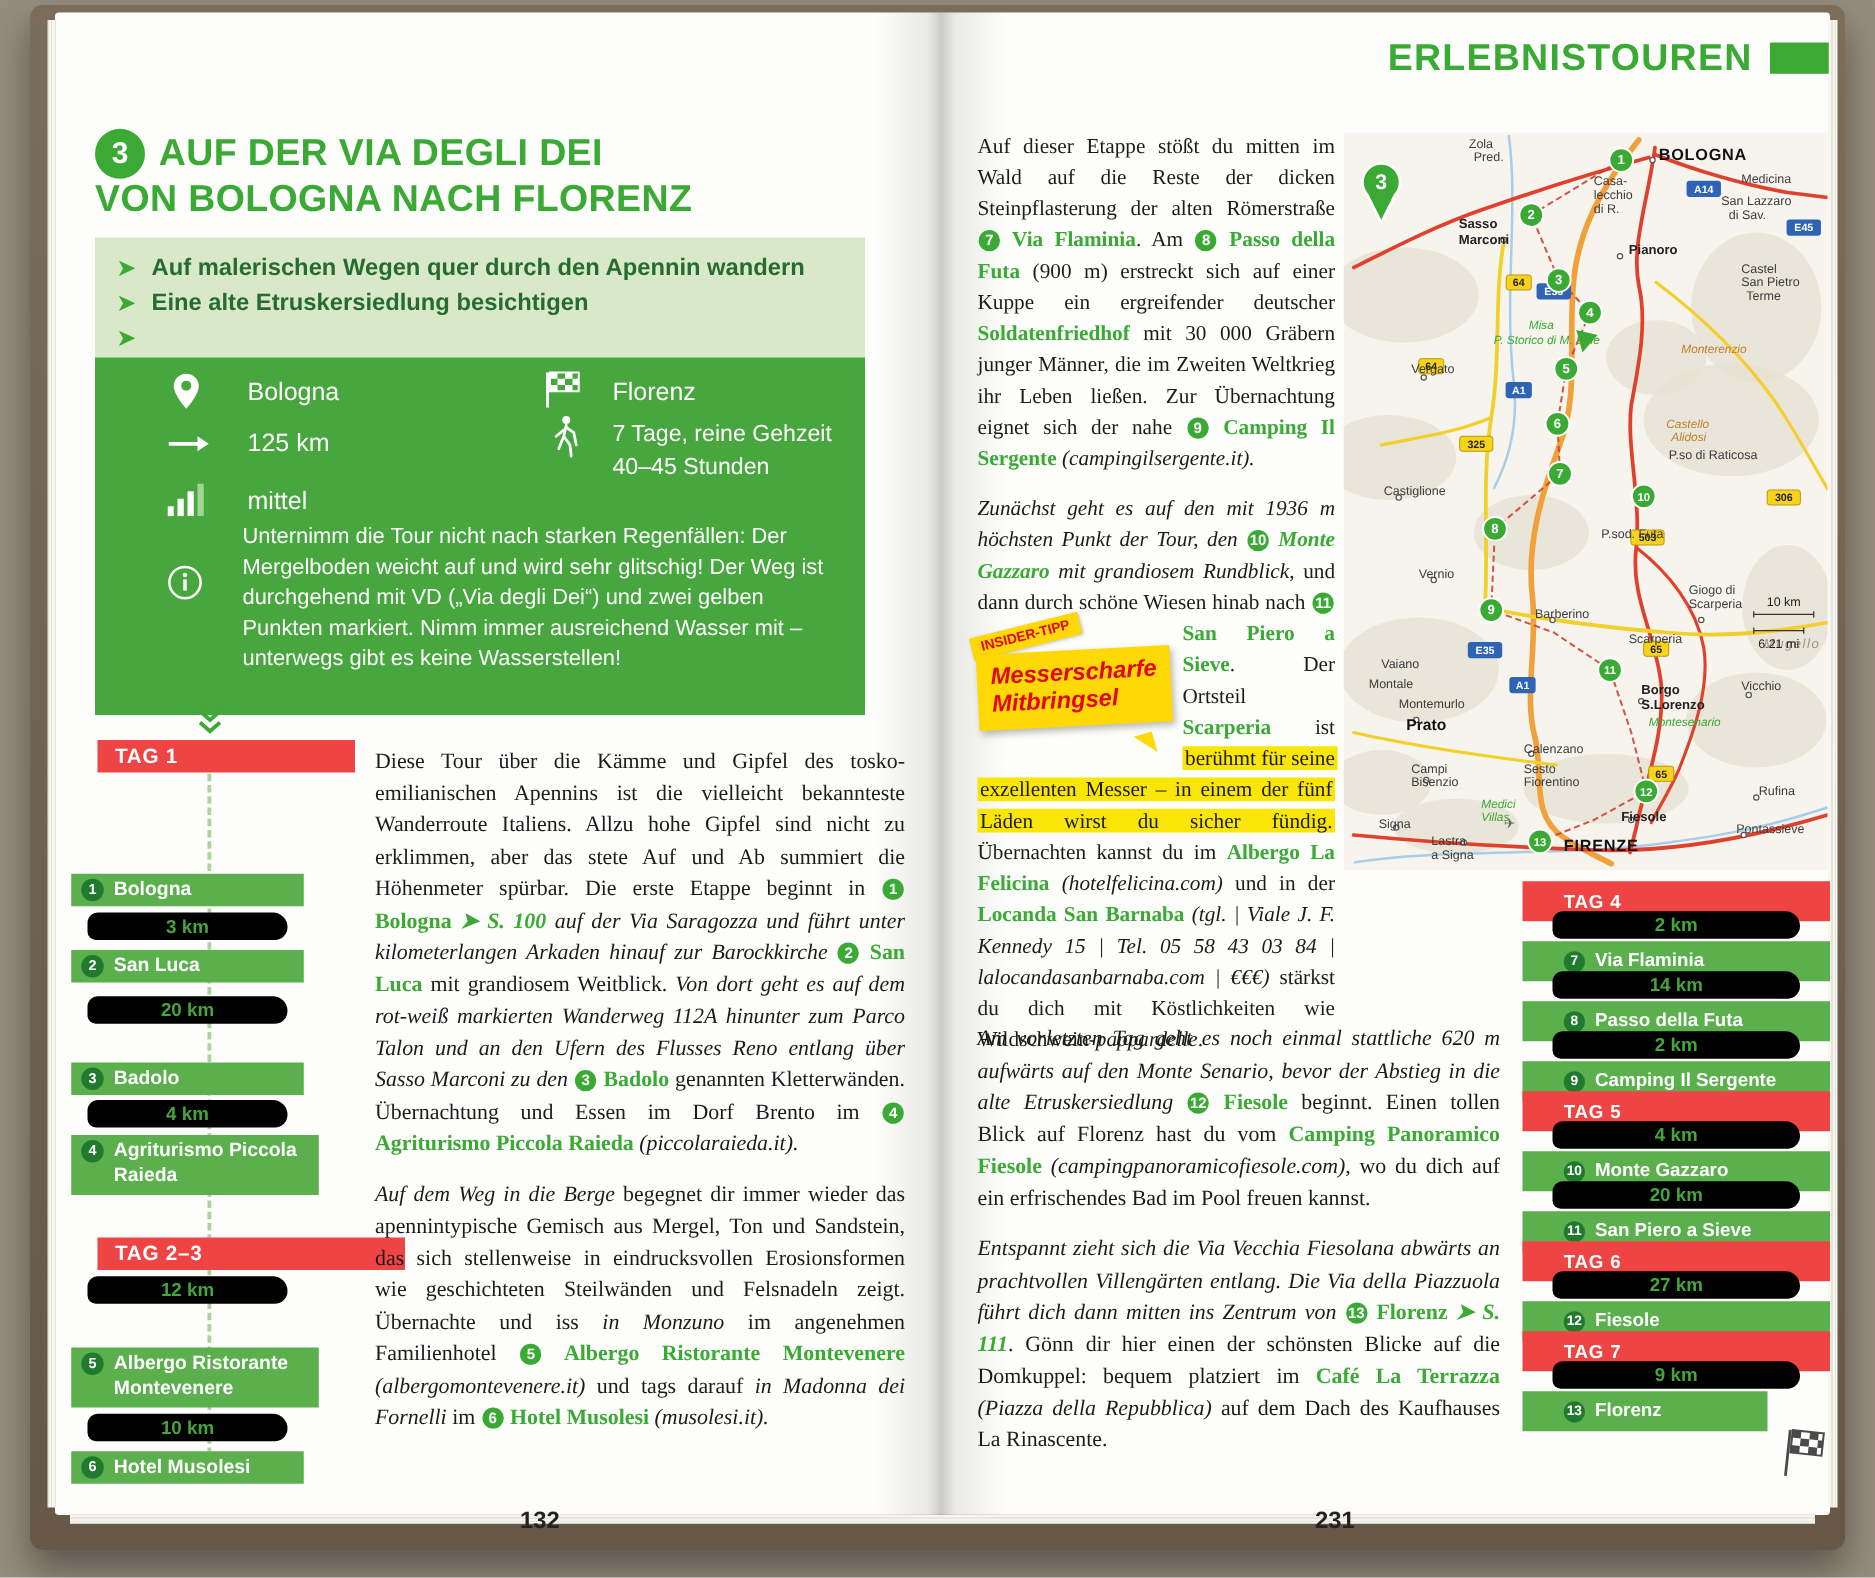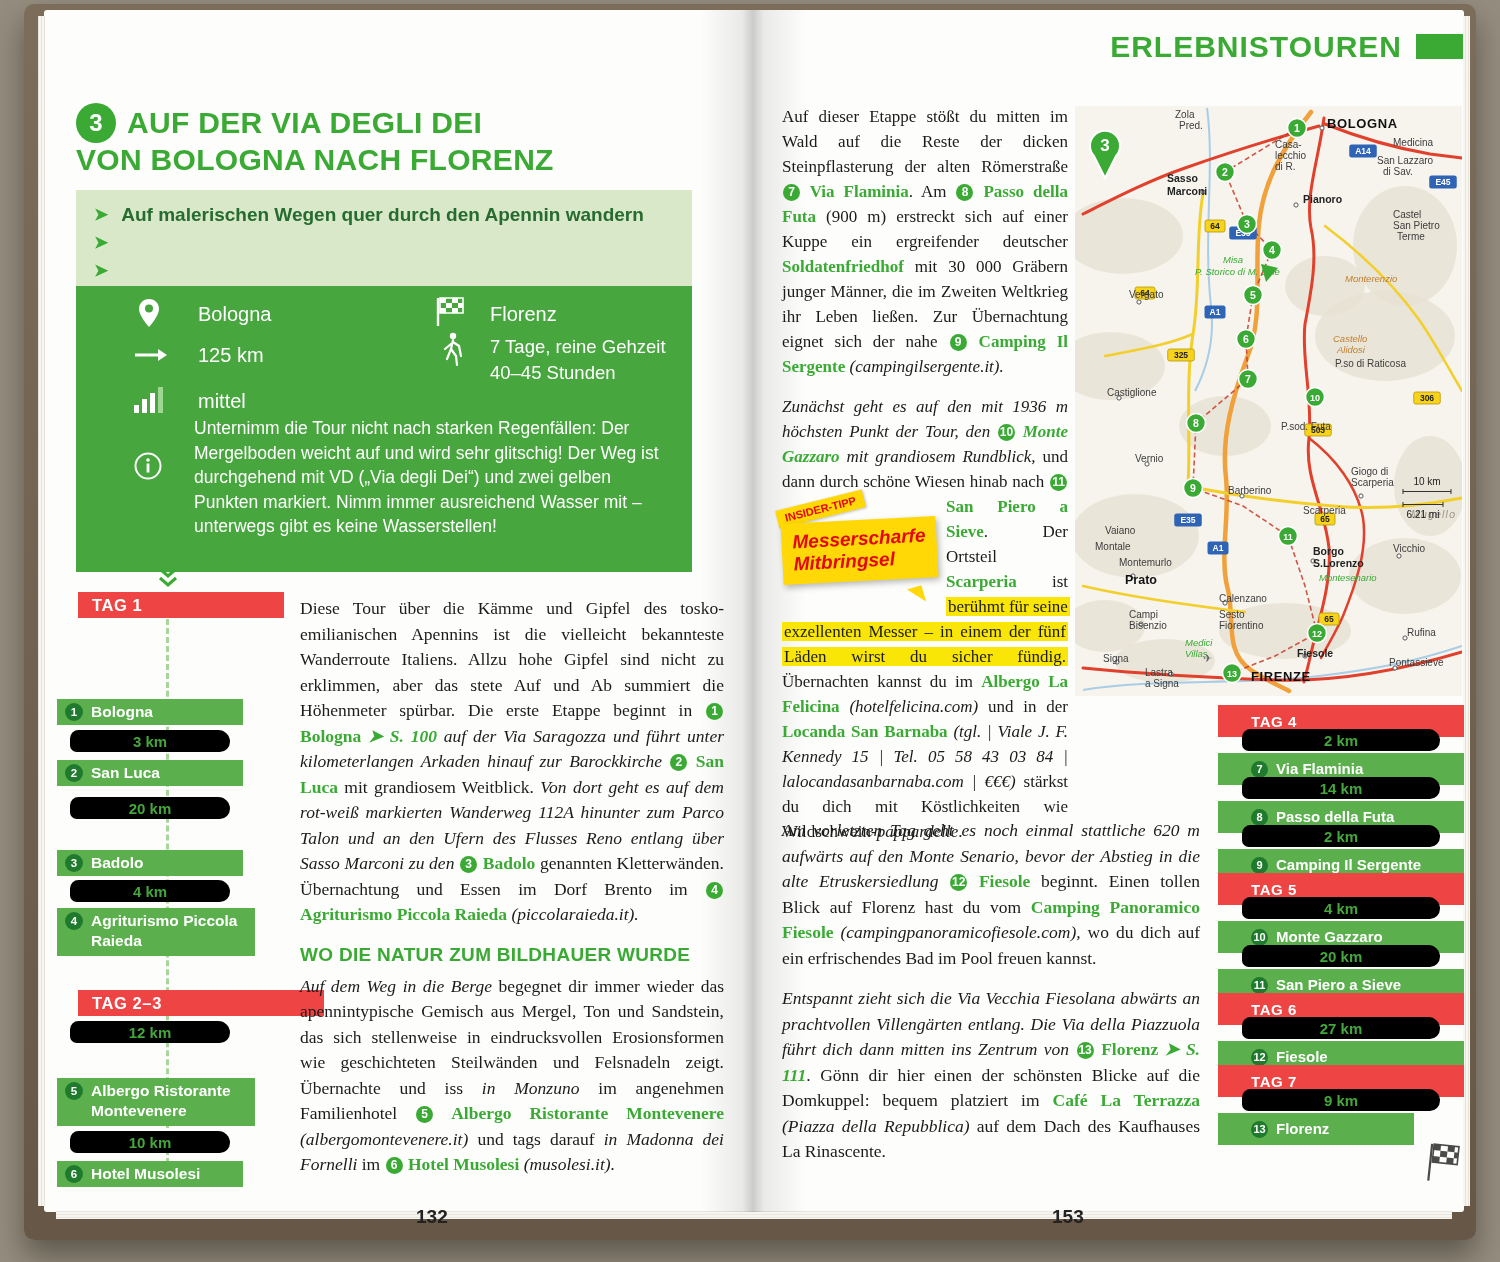--- a/index.html
+++ b/index.html
@@ -123,20 +123,21 @@
   <div class="tour-title l1">AUF DER VIA DEGLI DEI</div>
   <div class="tour-title l2">VON BOLOGNA NACH FLORENZ</div>
 
   <div class="hl-box">
     <div class="hl-row">
         <span class="hl-arrow">➤</span>
         <span>Auf malerischen Wegen quer durch den Apennin wandern</span>
       </div>
     <div class="hl-row">
         <span class="hl-arrow">➤</span>
+        <span>Eine alte Etruskersiedlung besichtigen</span>
       </div>
     <div class="hl-row">
         <span class="hl-arrow">➤</span>
       </div>
   </div>
 
   <div class="facts">
     <span class="fi" style="left:62px;top:12px">
       <svg width="22" height="30">
           <path d="M11,1 C5,1 1,5.5 1,11 C1,18 11,29 11,29 C11,29 21,18 21,11 C21,5.5 17,1 11,1 Z" fill="#fff"></path>
@@ -233,21 +234,20 @@
       <span>Albergo Ristorante Montevenere</span>
     </div>
   <div class="tl-km" style="left:70px;top:1131px;width:160px">10 km</div>
   <div class="tl-stop" style="left:57px;top:1161px;width:186px">
       <span class="tl-num">6</span>
       <span>Hotel Musolesi</span>
     </div>
 
   <div class="col-left">
     <p class="para"><span class="seg-p">Diese Tour über die Kämme und Gipfel des tosko-emilianischen Apennins ist die vielleicht bekannteste Wanderroute Italiens. Allzu hohe Gipfel sind nicht zu erklimmen, aber das stete Auf und Ab summiert die Höhenmeter spürbar. Die erste Etappe beginnt in </span><span class="nb">1</span><span class="seg-g"> Bologna </span><span class="seg-gi">➤ S. 100</span><span class="seg-i"> auf der Via Saragozza und führt unter kilometerlangen Arkaden hinauf zur Barockkirche </span><span class="nb">2</span><span class="seg-g"> San Luca</span><span class="seg-p"> mit grandiosem Weitblick. </span><span class="seg-i">Von dort geht es auf dem rot-weiß markierten Wanderweg 112A hinunter zum Parco Talon und an den Ufern des Flusses Reno entlang über Sasso Marconi zu den </span><span class="nb">3</span><span class="seg-g"> Badolo</span><span class="seg-p"> genannten Kletterwänden. Übernachtung und Essen im Dorf Brento im </span><span class="nb">4</span><span class="seg-g"> Agriturismo Piccola Raieda</span><span class="seg-i"> (piccolaraieda.it).</span></p>
-    <h3 class="subhead">WO DIE NATUR ZUM BILDHAUER WURDE</h3>
     <p class="para"><span class="seg-i">Auf dem Weg in die Berge</span><span class="seg-p"> begegnet dir immer wieder das apennintypische Gemisch aus Mergel, Ton und Sandstein, das sich stellenweise in eindrucksvollen Erosionsformen wie geschichteten Steilwänden und Felsnadeln zeigt. Übernachte und iss </span><span class="seg-i">in Monzuno</span><span class="seg-p"> im angenehmen Familienhotel </span><span class="nb">5</span><span class="seg-g"> Albergo Ristorante Montevenere</span><span class="seg-i"> (albergomontevenere.it)</span><span class="seg-p"> und tags darauf </span><span class="seg-i">in Madonna dei Fornelli</span><span class="seg-p"> im </span><span class="nb">6</span><span class="seg-g"> Hotel Musolesi</span><span class="seg-i"> (musolesi.it).</span></p>
   </div>
 
   <div class="col-right">
     <p class="para"><span class="seg-p">Auf dieser Etappe stößt du mitten im Wald auf die Reste der dicken Steinpflasterung der alten Römerstraße </span><span class="nb">7</span><span class="seg-g"> Via Flaminia</span><span class="seg-p">. Am </span><span class="nb">8</span><span class="seg-g"> Passo della Futa</span><span class="seg-p"> (900 m) erstreckt sich auf einer Kuppe ein ergreifender deutscher </span><span class="seg-g">Soldatenfriedhof</span><span class="seg-p"> mit 30 000 Gräbern junger Männer, die im Zweiten Weltkrieg ihr Leben ließen. Zur Übernachtung eignet sich der nahe </span><span class="nb">9</span><span class="seg-g"> Camping Il Sergente</span><span class="seg-i"> (campingilsergente.it).</span></p>
     <p class="para">
       <span><span class="seg-i">Zunächst geht es auf den mit 1936 m höchsten Punkt der Tour, den </span><span class="nb">10</span><span class="seg-gi"> Monte Gazzaro</span><span class="seg-i"> mit grandiosem Rundblick,</span><span class="seg-p"> und dann durch schöne Wiesen hinab </span></span><span class="tip-float">
           <span class="tip-ribbon">INSIDER-TIPP</span>
           <span class="tip-main">
             <span class="tip-line">Messerscharfe</span>
@@ -484,14 +484,14 @@
           <rect x="15" y="9" width="7" height="6"></rect>
           <rect x="29" y="9" width="4" height="6"></rect>
           <rect x="8" y="15" width="7" height="6"></rect>
           <rect x="22" y="15" width="7" height="6"></rect>
         </g>
         <path d="M8,3 H33 V21 H8 Z" fill="none" stroke="#4a4a4a" stroke-width="1.6"></path>
       </svg>
   </span>
 
   <div class="page-num" style="left:416px;top:1206px">132</div>
-  <div class="page-num" style="left:1052px;top:1206px">153</div>
+  <div class="page-num" style="left:1052px;top:1206px">231</div>
 </div>
 
 </body></html>

